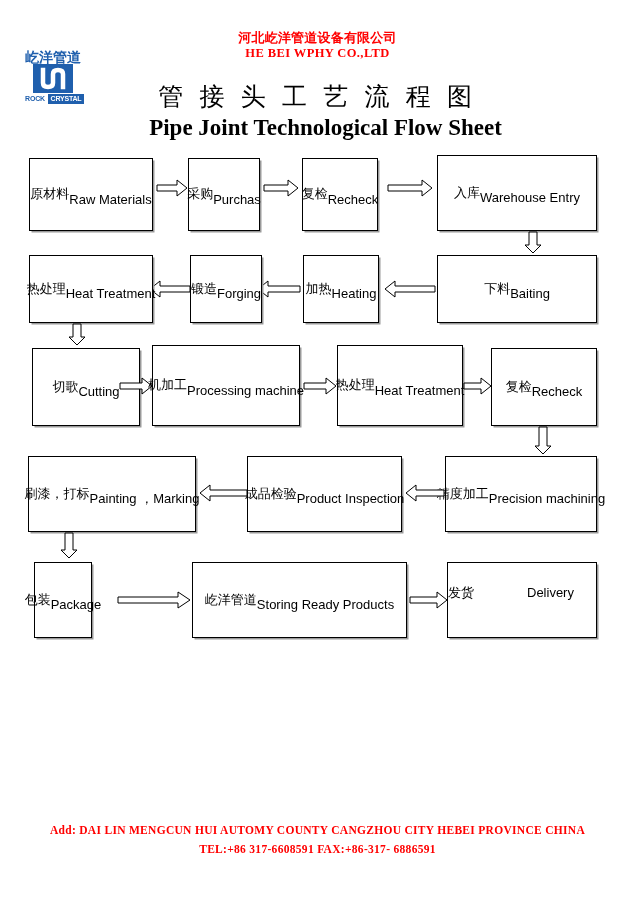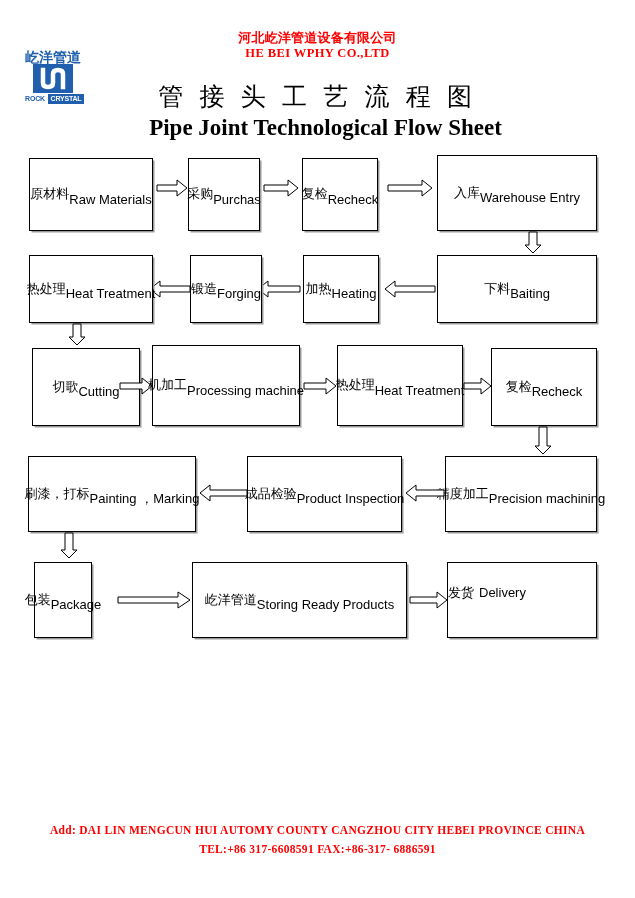--- a/index.html
+++ b/index.html
@@ -142,20 +142,21 @@
     font-family: "Liberation Sans", sans-serif;
     font-size: 13px;
     color: #000000;
     white-space: nowrap;
     margin-top: 11px;
   }
   .fbox.inline-row {
     flex-direction: row;
     justify-content: center;
     align-items: baseline;
+    gap: 48px;
   }
   .fbox.inline-row .en { margin-top: 0; margin-left: 5px; }
   .fbox.topaligned { justify-content: flex-start; padding-top: 22px; }
 
   
   .arrow { position: absolute; }
   .arrow svg { display: block; overflow: visible; }
 
   
   .footer-line {

